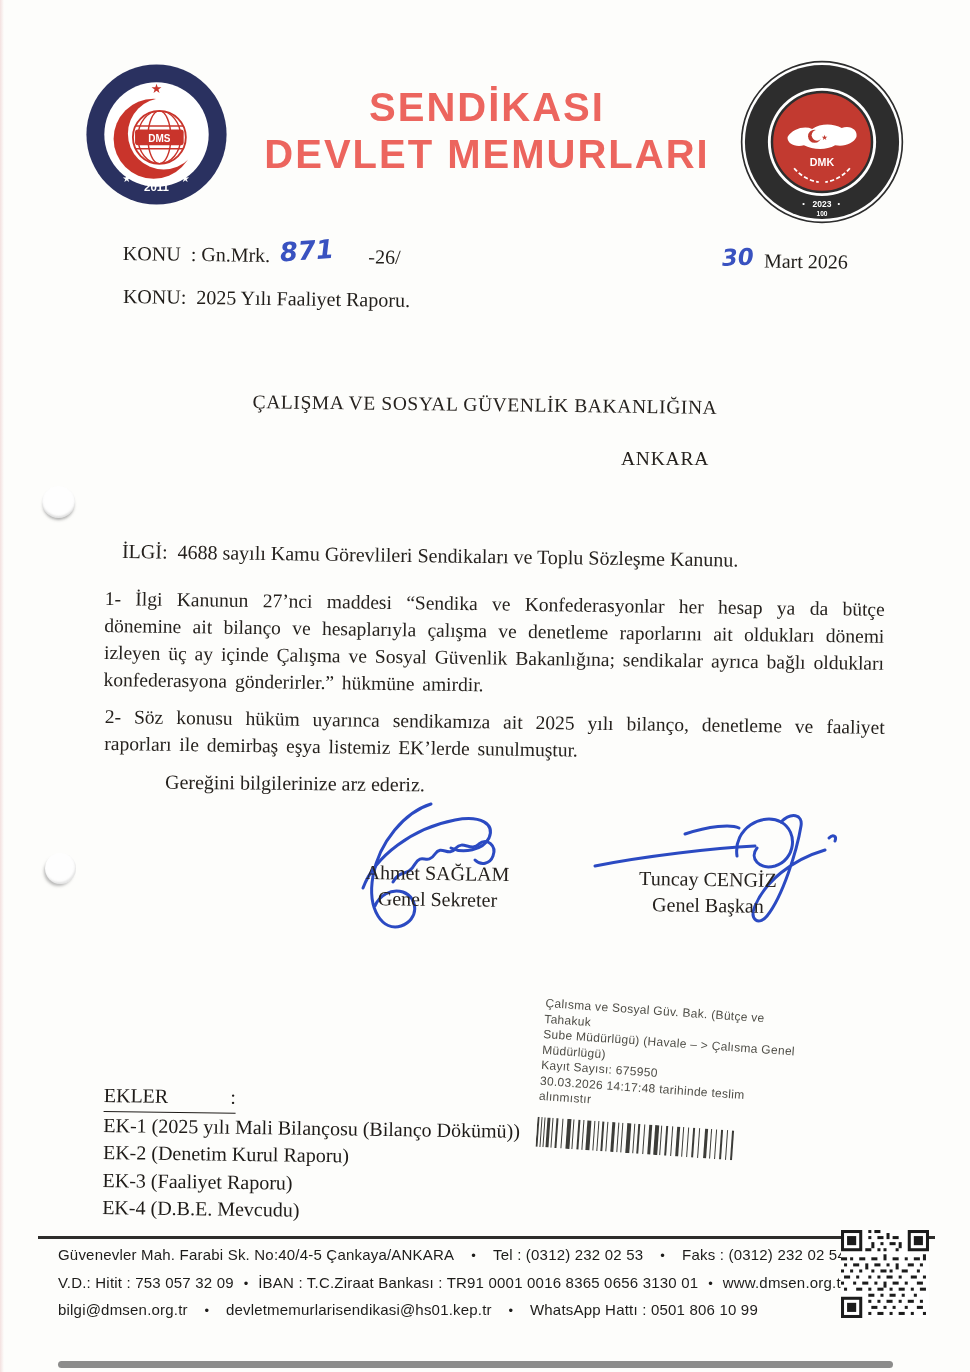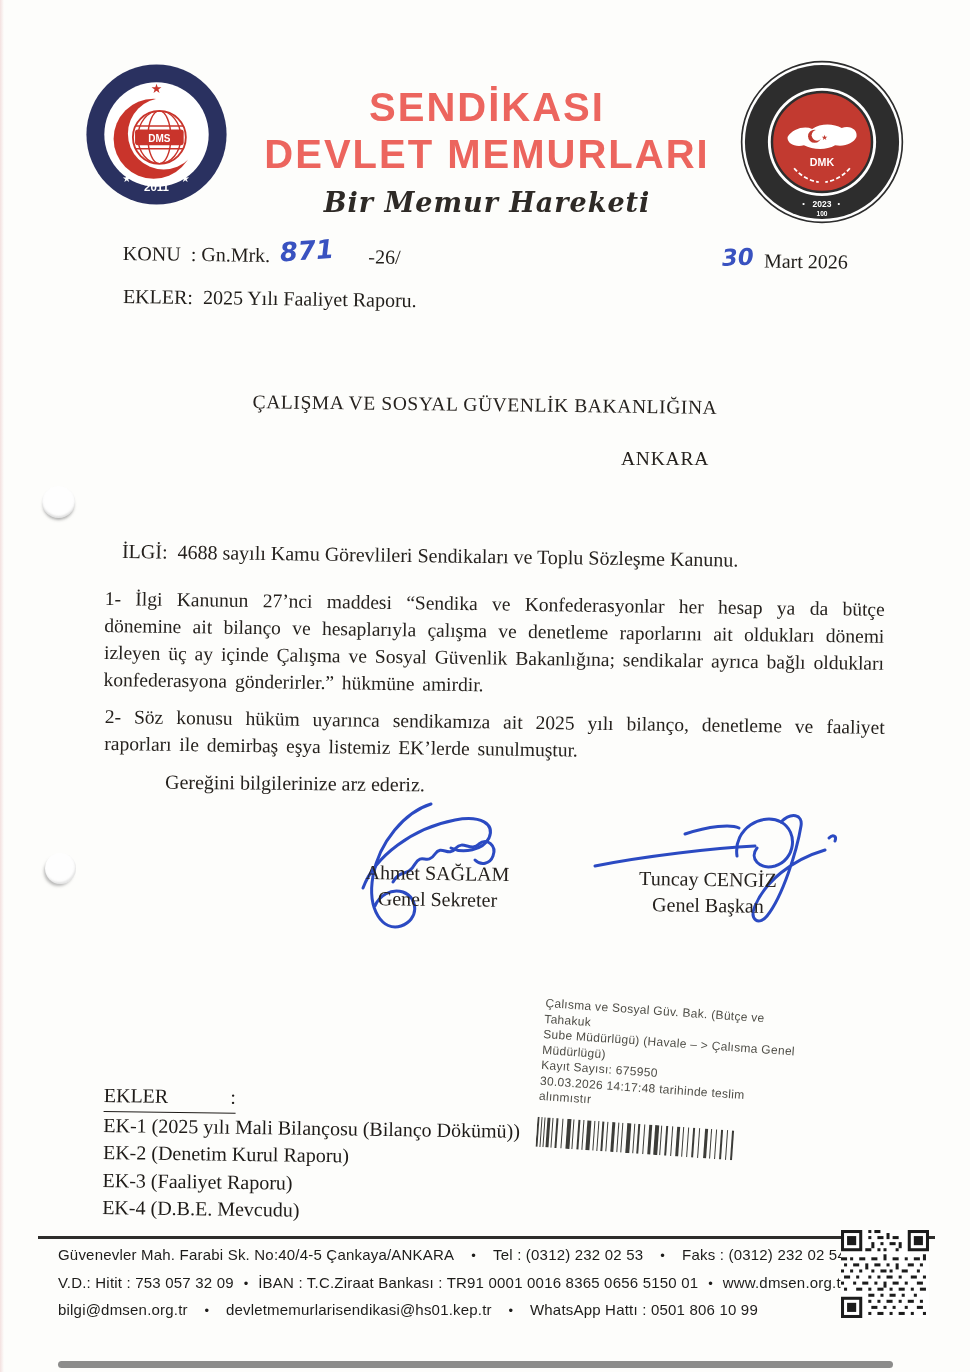--- a/index.html
+++ b/index.html
@@ -91,21 +91,20 @@
       </g>
       <rect x="35" y="46.5" width="34" height="11" rx="2" fill="#c9342b"></rect>
       <text x="52" y="55" text-anchor="middle" font-family="Liberation Sans, sans-serif" font-size="7" font-weight="bold" fill="#ffffff">DMS</text>
       <text x="46" y="21" font-size="9" fill="#c9342b" font-family="DejaVu Sans, sans-serif">★</text>
     </svg>
   </div>
 
   <div class="abs title-block">
     <div class="title-line">SENDİKASI</div>
     <div class="title-line">DEVLET MEMURLARI</div>
-    <div class="tagline">Bir Memur Hareketi</div>
   </div>
 
   <div class="abs" style="left:740px;top:60px;width:164px;height:164px">
     <svg width="164" height="164" viewBox="0 0 100 100">
       <circle cx="50" cy="50" r="49" fill="#ffffff" stroke="#2d2d2d" stroke-width="1"></circle>
       <circle cx="50" cy="50" r="47" fill="#2d2d2d"></circle>
       <circle cx="50" cy="50" r="33" fill="#ffffff"></circle>
       <circle cx="50" cy="50" r="30.5" fill="#c23a30" stroke="#2d2d2d" stroke-width="1.5"></circle>
       <defs>
         <path id="dmkRing" d="M50,90 A40,40 0 1,1 49.99,90" fill="none"></path>
@@ -129,21 +128,21 @@
     </svg>
   </div>
 
   <div class="abs ref" style="left:123px;top:236px">
     <span>KONU</span><span class="gap10"></span><span>: Gn.Mrk.</span><span class="gap10"></span><span class="ink hw-sayi">871</span><span class="gap34"></span><span>-26/</span>
   </div>
   <div class="abs ref" style="left:722px;top:246px">
     <span class="ink hw-date">30</span><span class="gap10"></span><span>Mart 2026</span>
   </div>
   <div class="abs ref" style="left:123px;top:285px">
-    <span>EKLER:</span><span class="gap10"></span><span>2025 Yılı Faaliyet Raporu.</span>
+    <span>KONU:</span><span class="gap10"></span><span>2025 Yılı Faaliyet Raporu.</span>
   </div>
 
   <div class="abs recipient1">ÇALIŞMA VE SOSYAL GÜVENLİK BAKANLIĞINA</div>
   <div class="abs recipient2">ANKARA</div>
 
   <div class="abs punch punch1"></div>
   <div class="abs punch punch2"></div>
 
   <div class="abs ilgi">
     <span>İLGİ:</span><span class="gap10"></span><span>4688 sayılı Kamu Görevlileri Sendikaları ve Toplu Sözleşme Kanunu.</span>
@@ -245,21 +244,21 @@
   <div class="abs f-line" style="top:1246px">
     <span>Güvenevler Mah. Farabi Sk. No:40/4-5 Çankaya/ANKARA</span>
     <span class="dot">•</span>
     <span>Tel : (0312) 232 02 53</span>
     <span class="dot">•</span>
     <span>Faks : (0312) 232 02 54</span>
   </div>
   <div class="abs f-line" style="top:1274px">
     <span>V.D.: Hitit : 753 057 32 09</span>
     <span class="dot">•</span>
-    <span>İBAN : T.C.Ziraat Bankası : TR91 0001 0016 8365 0656 5150 01</span>
+    <span>İBAN : T.C.Ziraat Bankası : TR91 0001 0016 8365 0656 3130 01</span>
     <span class="dot">•</span>
     <span>www.dmsen.org.tr</span>
   </div>
   <div class="abs f-line f-line3" style="top:1301px">
     <span>bilgi@dmsen.org.tr</span>
     <span class="dot">•</span>
     <span>devletmemurlarisendikasi@hs01.kep.tr</span>
     <span class="dot">•</span>
     <span>WhatsApp Hattı : 0501 806 10 99</span>
   </div>

